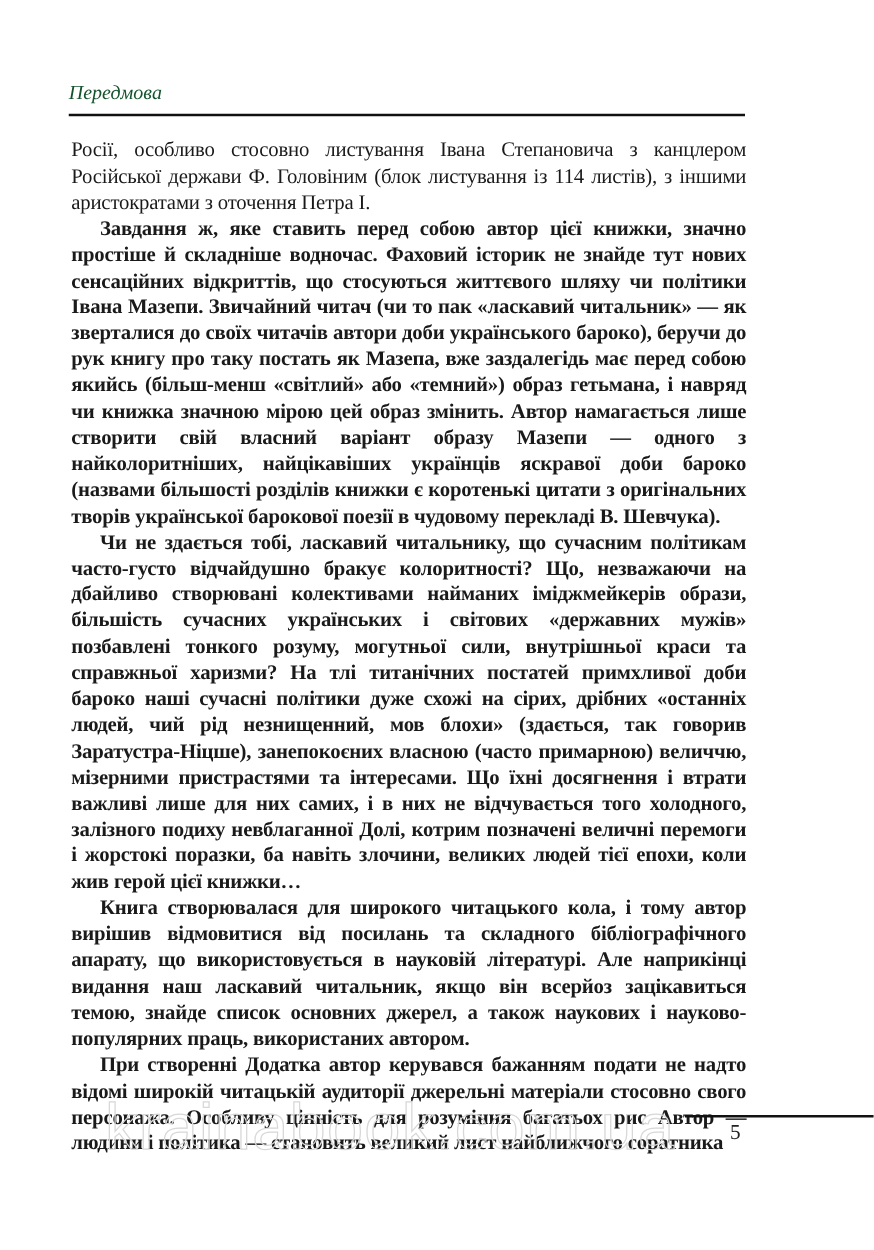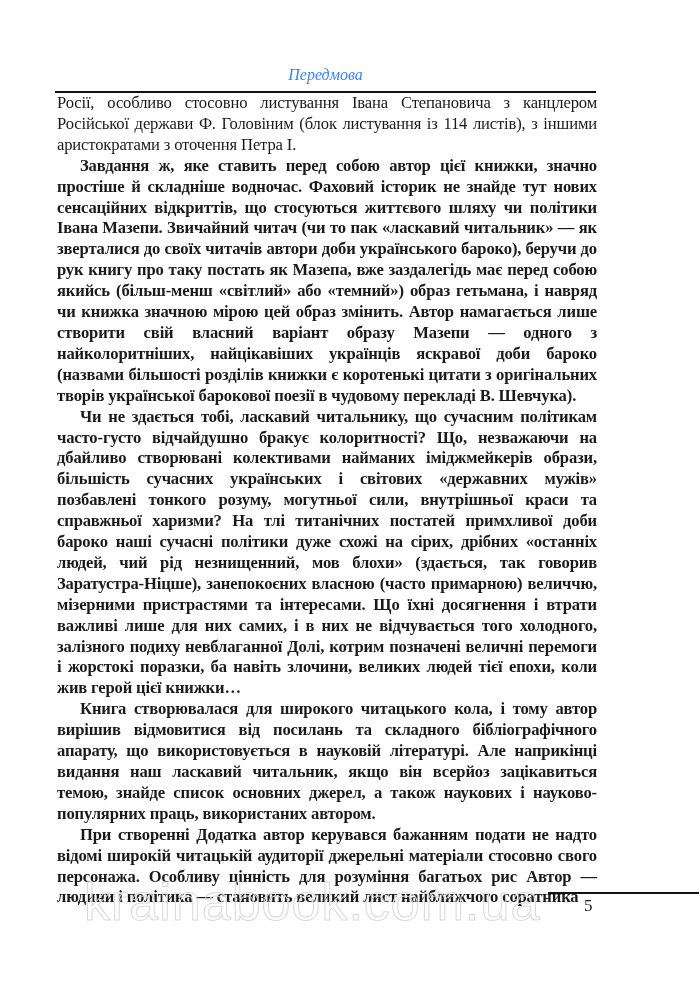--- a/index.html
+++ b/index.html
@@ -4,27 +4,27 @@
   <style>
     html, body { margin: 0; padding: 0; }
     body {
       width: 699px; height: 1000px; background: #ffffff;
       position: relative; overflow: hidden;
       font-family: "Liberation Serif", "DejaVu Serif", serif;
       color: #1a1a1a;
     }
     .running-head {
       position: absolute; left: 55px; top: 66px; width: 541px;
-      text-align: center; font-style: italic; font-size: 16px; color: #3b82f6;
+      text-align: left; font-style: italic; font-size: 16px; color: #14532d;
     }
     .head-rule {
       position: absolute; left: 55px; top: 91px; width: 541px; height: 2px; background: #111;
     }
     .body-text {
-      position: absolute; left: 57px; top: 93px; width: 540px;
+      position: absolute; left: 57px; top: 110px; width: 540px;
       font-size: 16.6px; line-height: 20.9px; text-align: justify;
       font-family: "Liberation Sans Narrow", "Liberation Serif", serif;
       letter-spacing: -0.15px;
     }
     .body-text p { margin: 0; text-indent: 0; }
     .body-text p.indent { text-indent: 23px; font-weight: bold; }
     .watermark {
       position: absolute; left: 84px; top: 872px; font-size: 52px;
       font-family: "Liberation Sans", "DejaVu Sans", sans-serif; font-weight: normal;
       color: transparent; -webkit-text-stroke: 1px #d8d8d8; letter-spacing: 1px;

